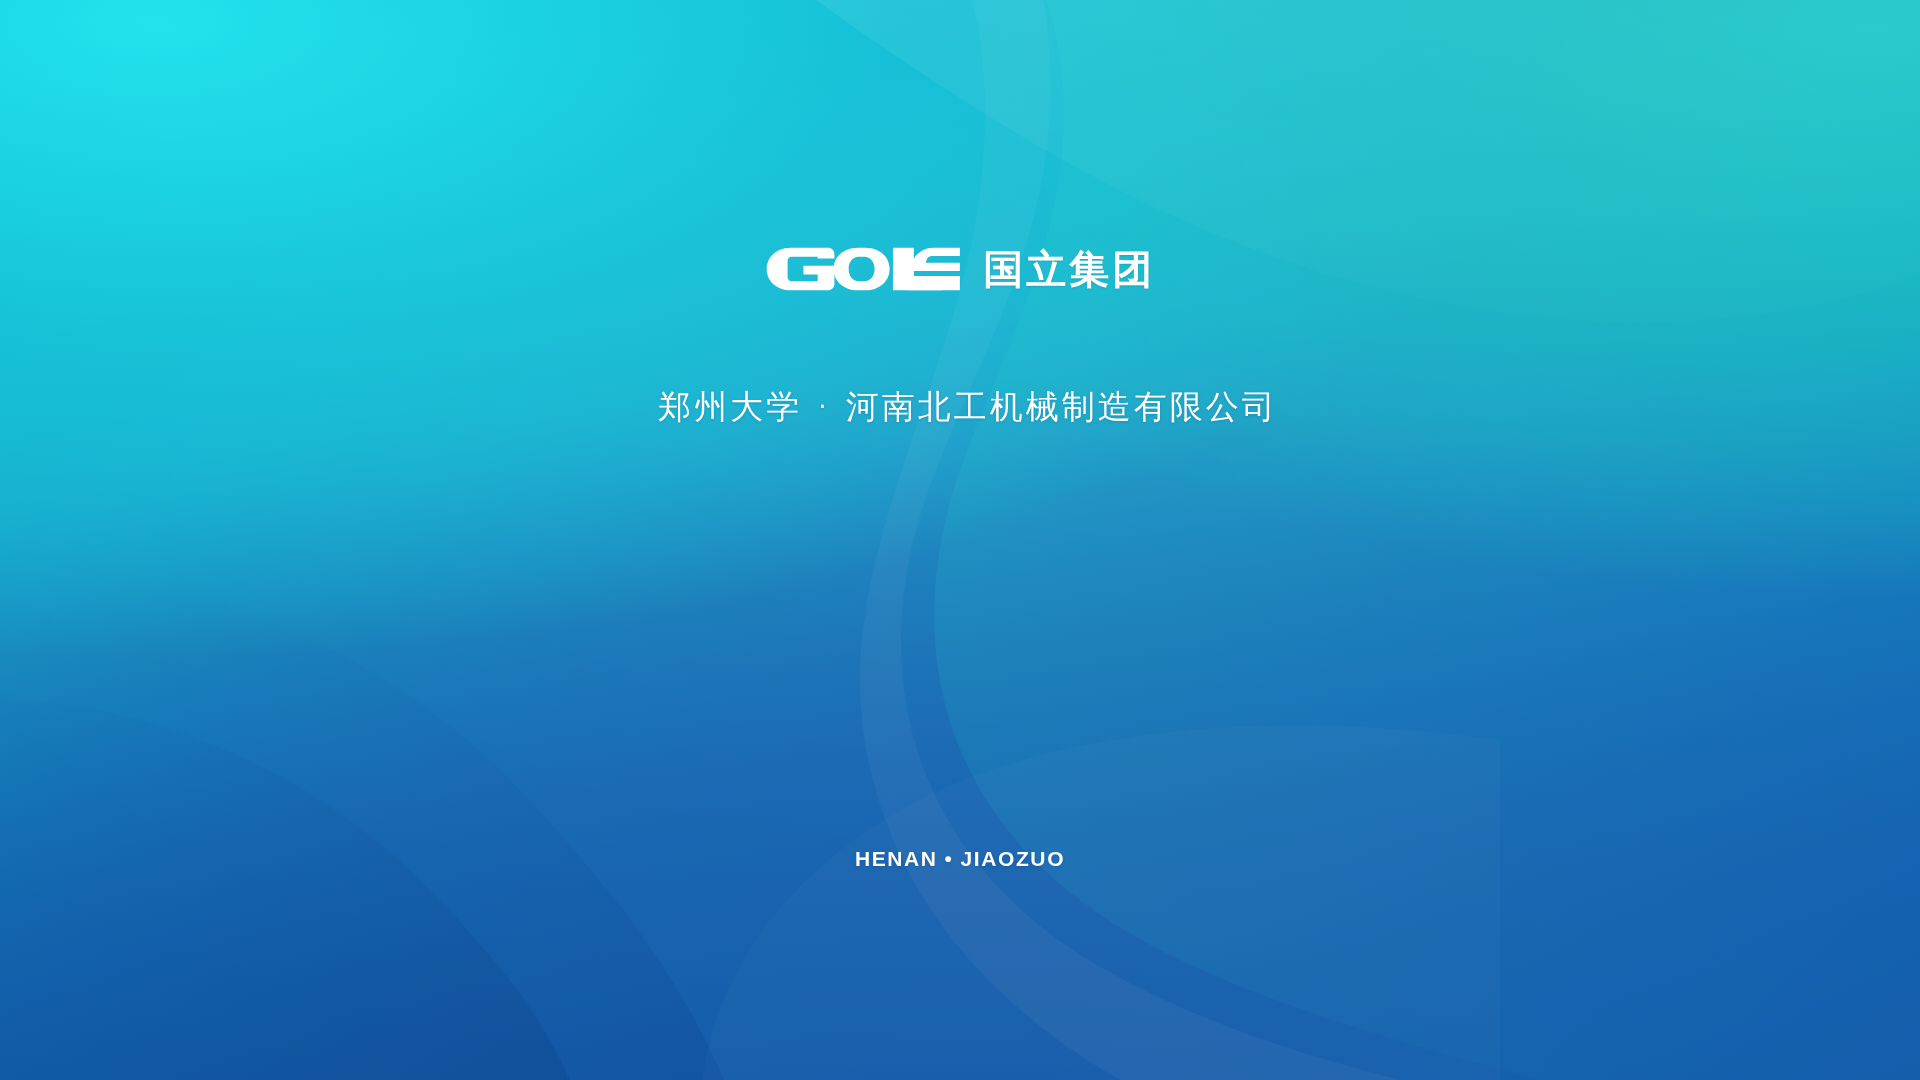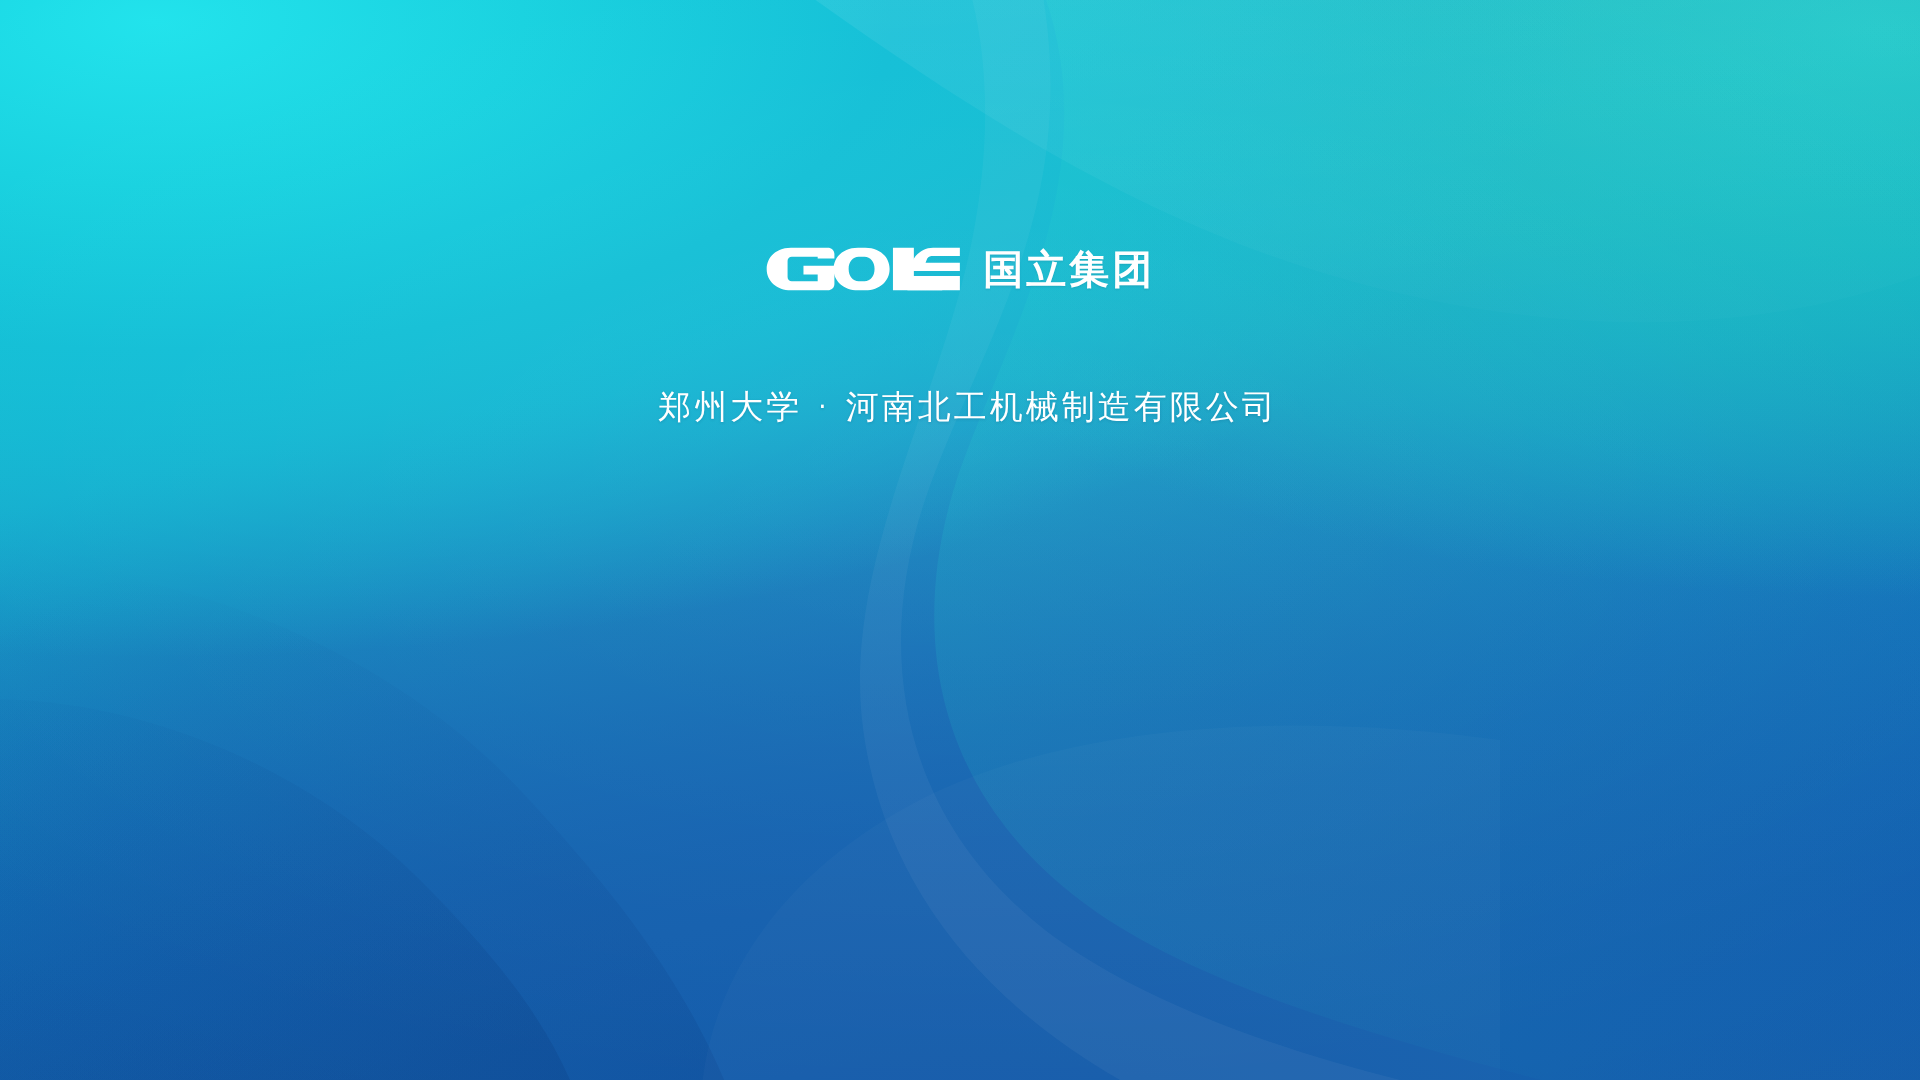--- a/index.html
+++ b/index.html
@@ -188,15 +188,18 @@
         <path fill="#ffffff" d="M466 72 L342 72 L334 92 C332 99 336 106 344 106 L466 106 Z"></path>
       </svg>
       <span class="logo-cn">国立集团</span>
     </div>
 
     <div class="subtitle">
       <span>郑州大学</span><span class="sep">·</span><span>河南北工机械制造有限公司</span>
     </div>
 
 
+    <div class="footer">
+      <span>HENAN</span><span class="dot">•</span><span>JIAOZUO</span>
+    </div>
 
   </div>
 </div>
 
 </body></html>

